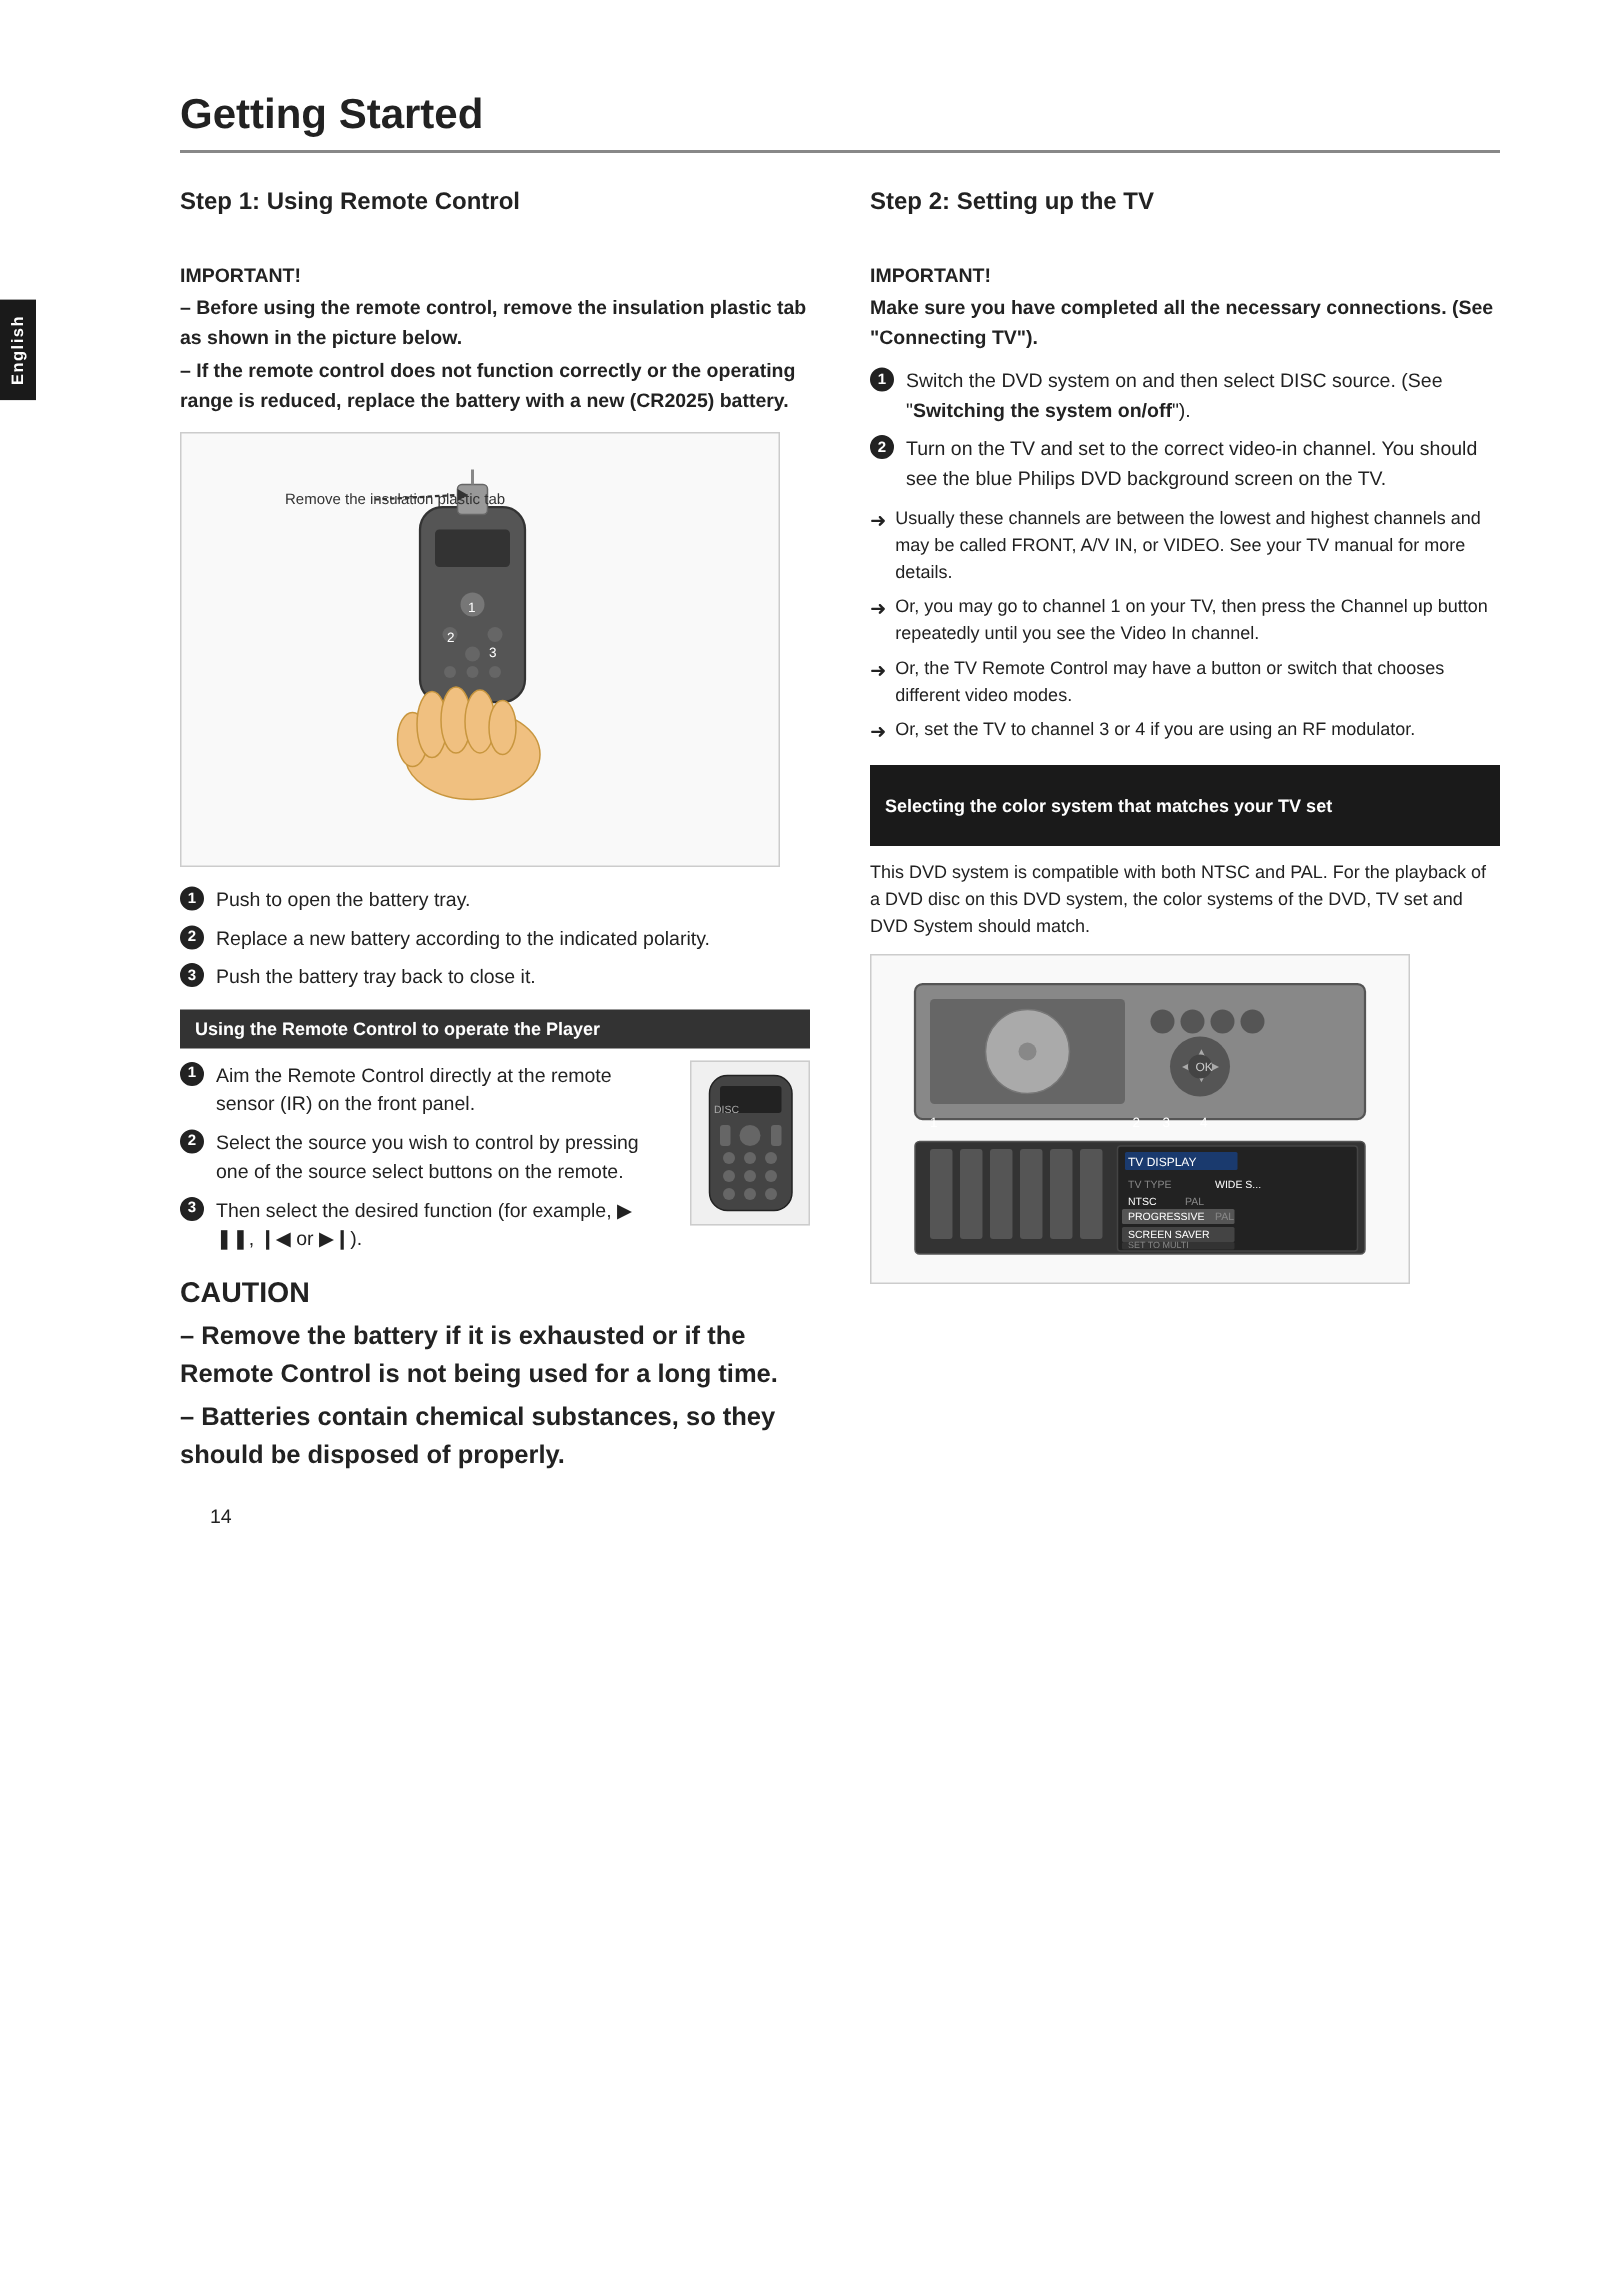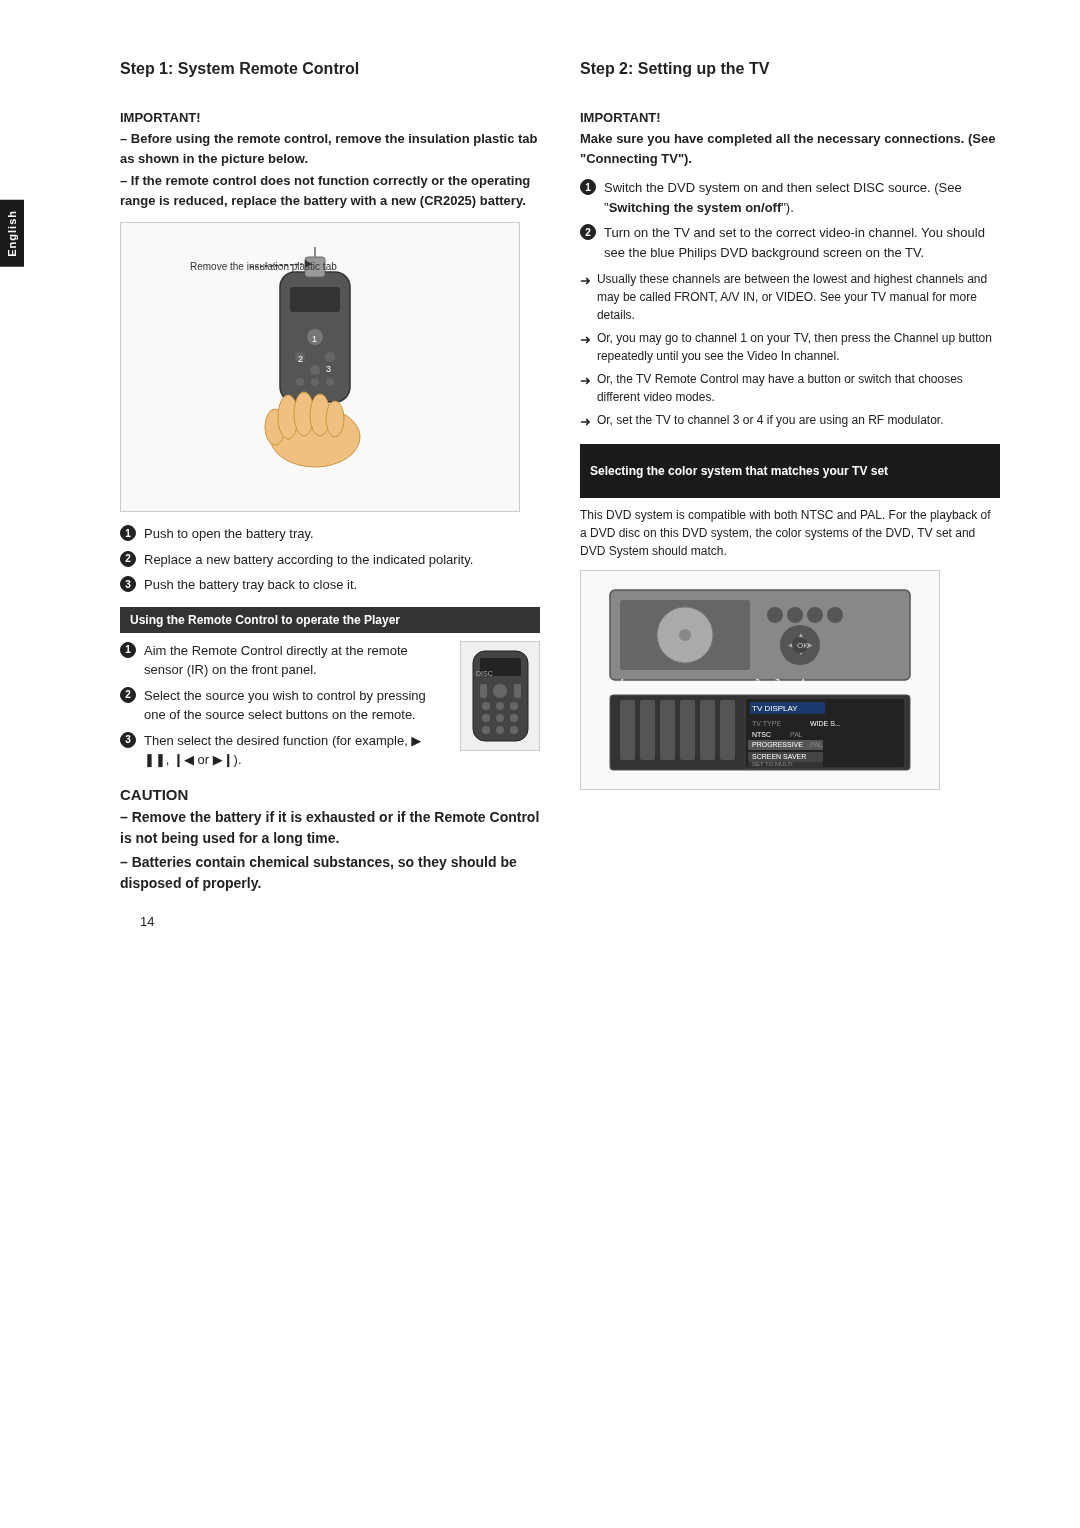--- a/index.html
+++ b/index.html
@@ -139,27 +139,27 @@
       background: #333;
       color: #fff;
       padding: 6px 10px;
       font-size: 12px;
       font-weight: bold;
       margin: 12px 0 8px 0;
     }
 
     .caution-label {
       font-weight: bold;
-      font-size: 15px;
+      font-size: 19px;
       margin-bottom: 4px;
       margin-top: 10px;
     }
 
     .caution-block p {
-      font-size: 14px;
+      font-size: 17px;
       line-height: 1.5;
       margin-bottom: 3px;
       font-weight: bold;
     }
 
     .page-number {
       font-size: 13px;
       color: #222;
       margin-top: 20px;
       margin-left: 20px;
@@ -227,26 +227,27 @@
       justify-content: center;
     }
   </style>
 </head>
 <body>
 
 <div class="page-container">
 
   <div class="lang-tab">English</div>
 
+  <h1 class="page-title">Getting Started</h1>
 
   <div class="two-col">
 
     <div class="col-left">
 
-      <div class="step-heading">Step 1:   System Remote Control</div>
+      <div class="step-heading">Step 1:   Using Remote Control</div>
 
       <div class="important-block">
         <div class="important-label">IMPORTANT!</div>
         <p><strong>– Before using the remote control, remove the insulation plastic tab as shown in the picture below.</strong></p>
         <p><strong>– If the remote control does not function correctly or the operating range is reduced, replace the battery with a new (CR2025) battery.</strong></p>
       </div>
 
       <div class="illustration-box">
         <svg width="320" height="250" viewBox="0 0 320 250">
 

